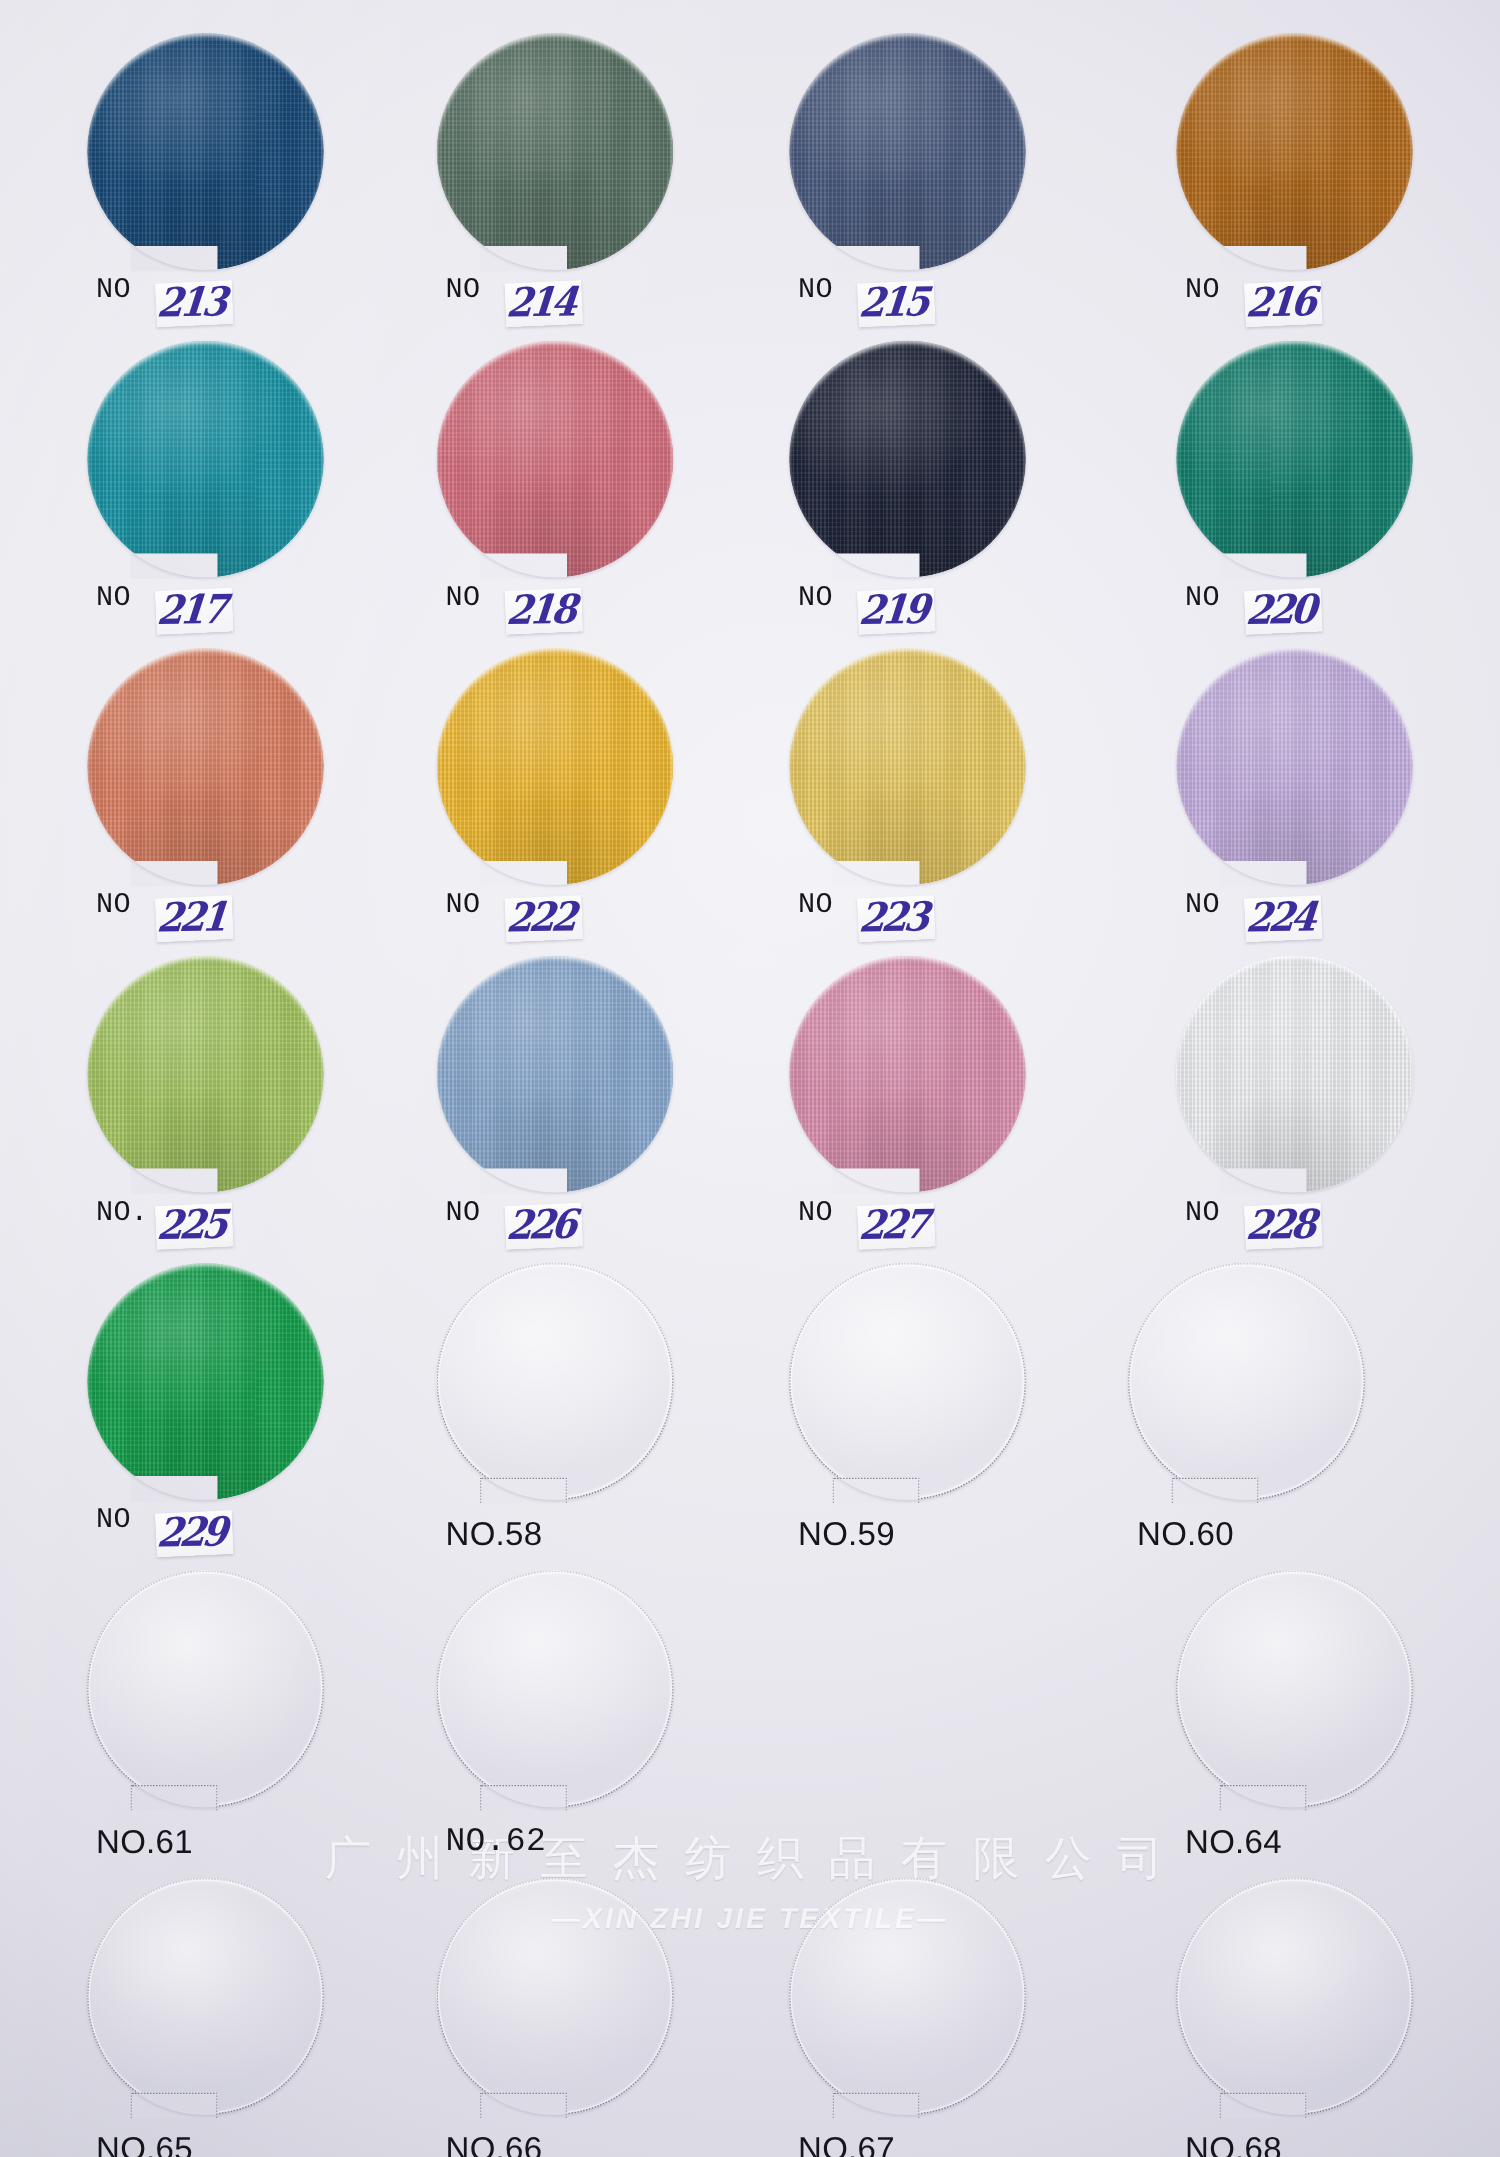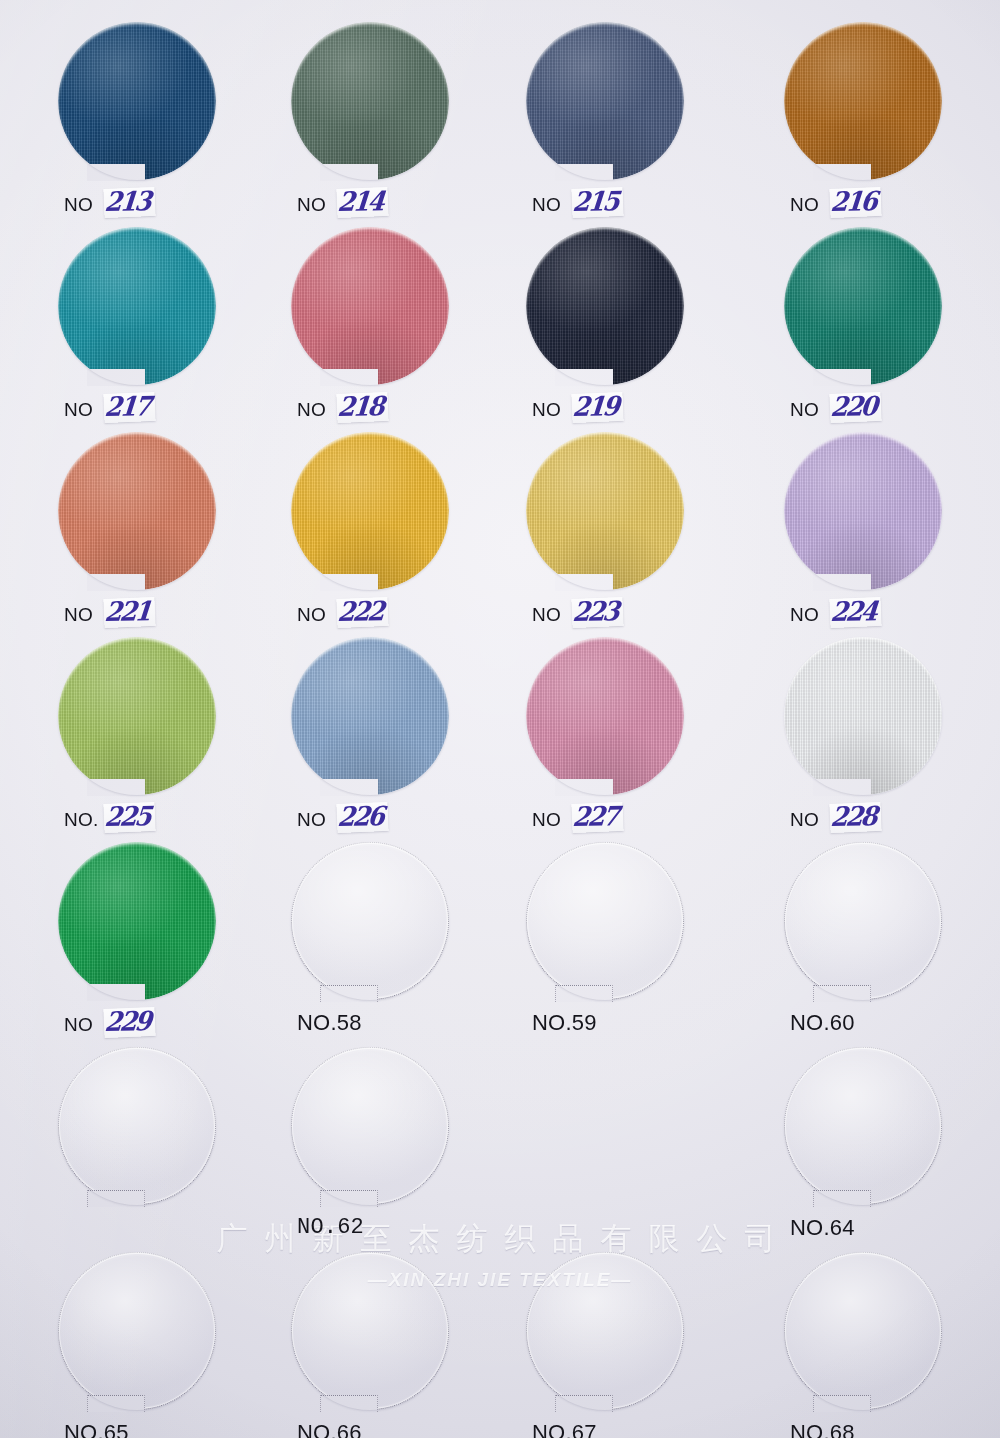--- a/index.html
+++ b/index.html
@@ -142,21 +142,21 @@
     width:175px;height:44px;
     font-size:0;
     white-space:nowrap;
   }
   .label .pre{
     display:inline-block;
     font-size:19px;
     color:#15151c;
     letter-spacing:.2px;
     vertical-align:top;
-    margin-top:12px;
+    font-family:Liberation Mono, monospace;
   }
   .label .printed{
     display:inline-block;
     font-size:22px;
     color:#15151c;
     letter-spacing:.2px;
     vertical-align:top;
     margin-top:8px;
   }
   
@@ -432,38 +432,39 @@
       <div class="cell empty" style="left: 526px; top: 842px; text-decoration: underline;">
         <div class="disc-wrap">
           <div class="perf-inner"></div>
           <div class="perf"></div>
           <div class="disc"></div>
           <div class="rim"></div>
           <div class="notch"></div>
         </div>
         <div class="label"><span class="printed">NO.59</span></div>
       </div>
-      <div class="cell empty" style="left: 784px; top: 842px;">
+      <div class="cell empty" style="left: 752px; top: 842px;">
         <div class="disc-wrap">
           <div class="perf-inner"></div>
           <div class="perf"></div>
           <div class="disc"></div>
           <div class="rim"></div>
           <div class="notch"></div>
         </div>
         <div class="label"><span class="printed">NO.60</span></div>
       </div>
       <div class="cell empty" style="left: 58px; top: 1047px;">
         <div class="disc-wrap">
           <div class="perf-inner"></div>
           <div class="perf"></div>
           <div class="disc"></div>
           <div class="rim"></div>
           <div class="notch"></div>
         </div>
+        <div class="label"><span class="printed">NO.61</span></div>
       </div>
       <div class="cell empty" style="left: 291px; top: 1047px; font-family: Liberation Mono, monospace;">
         <div class="disc-wrap">
           <div class="perf-inner"></div>
           <div class="perf"></div>
           <div class="disc"></div>
           <div class="rim"></div>
           <div class="notch"></div>
         </div>
         <div class="label"><span class="printed">NO.62</span></div>

